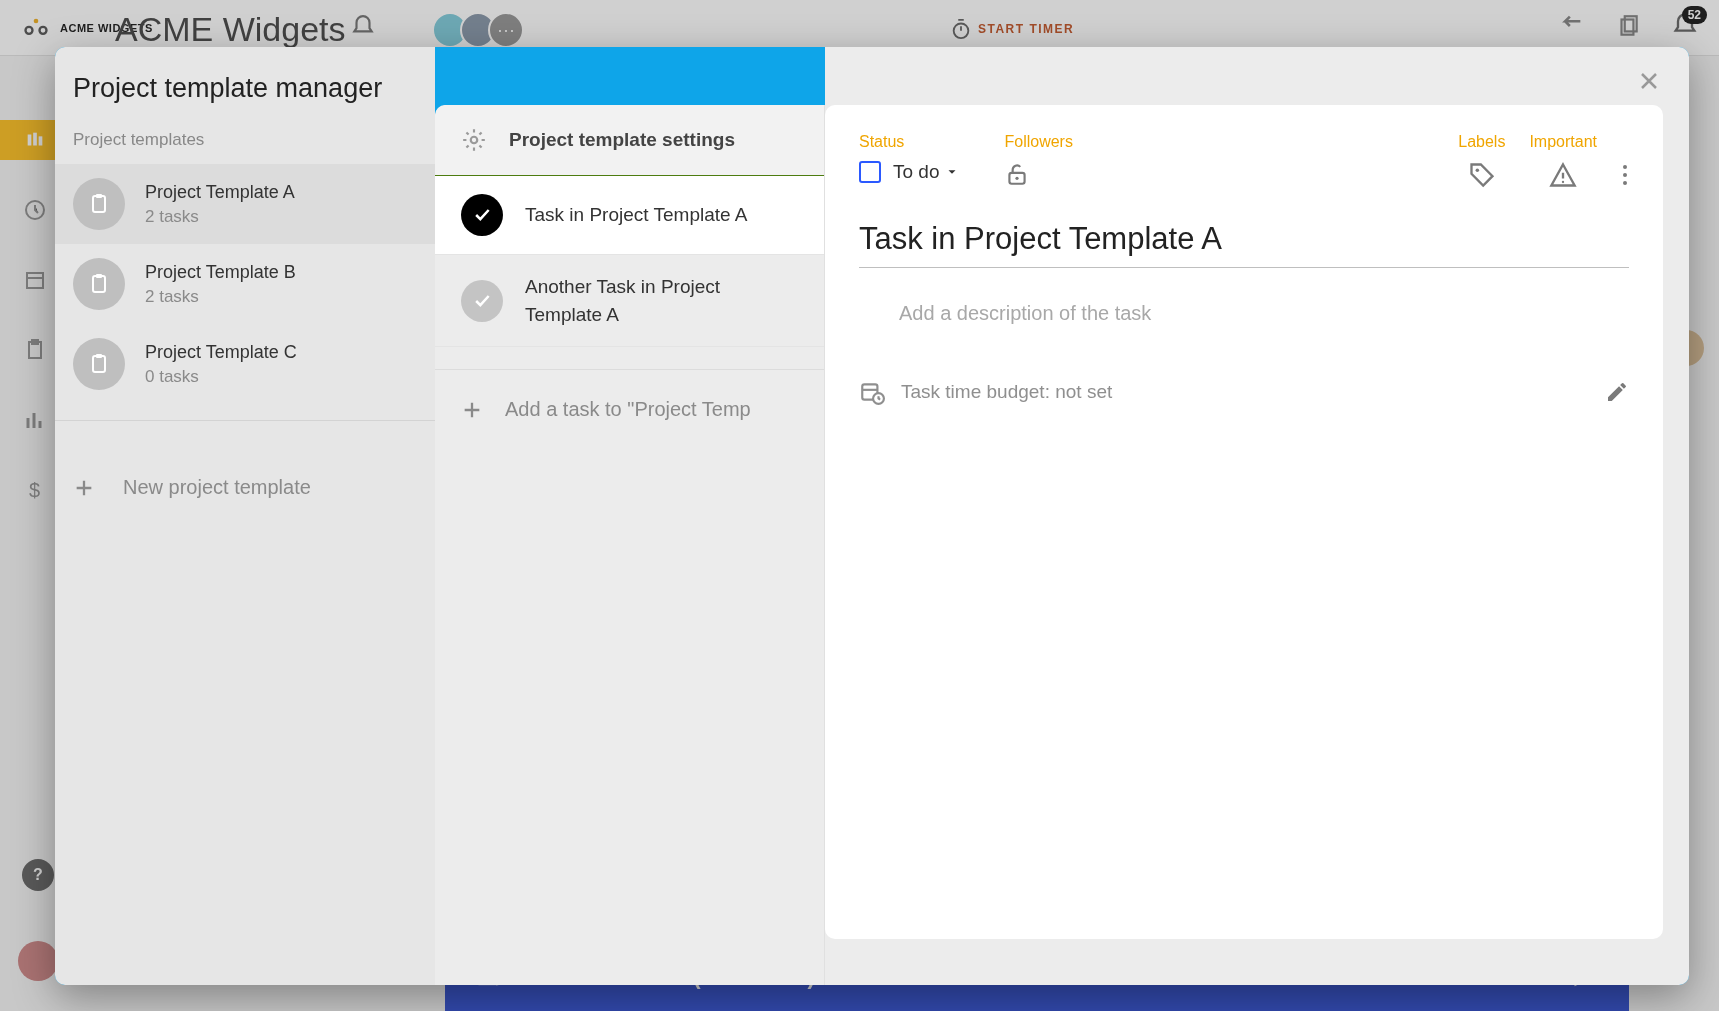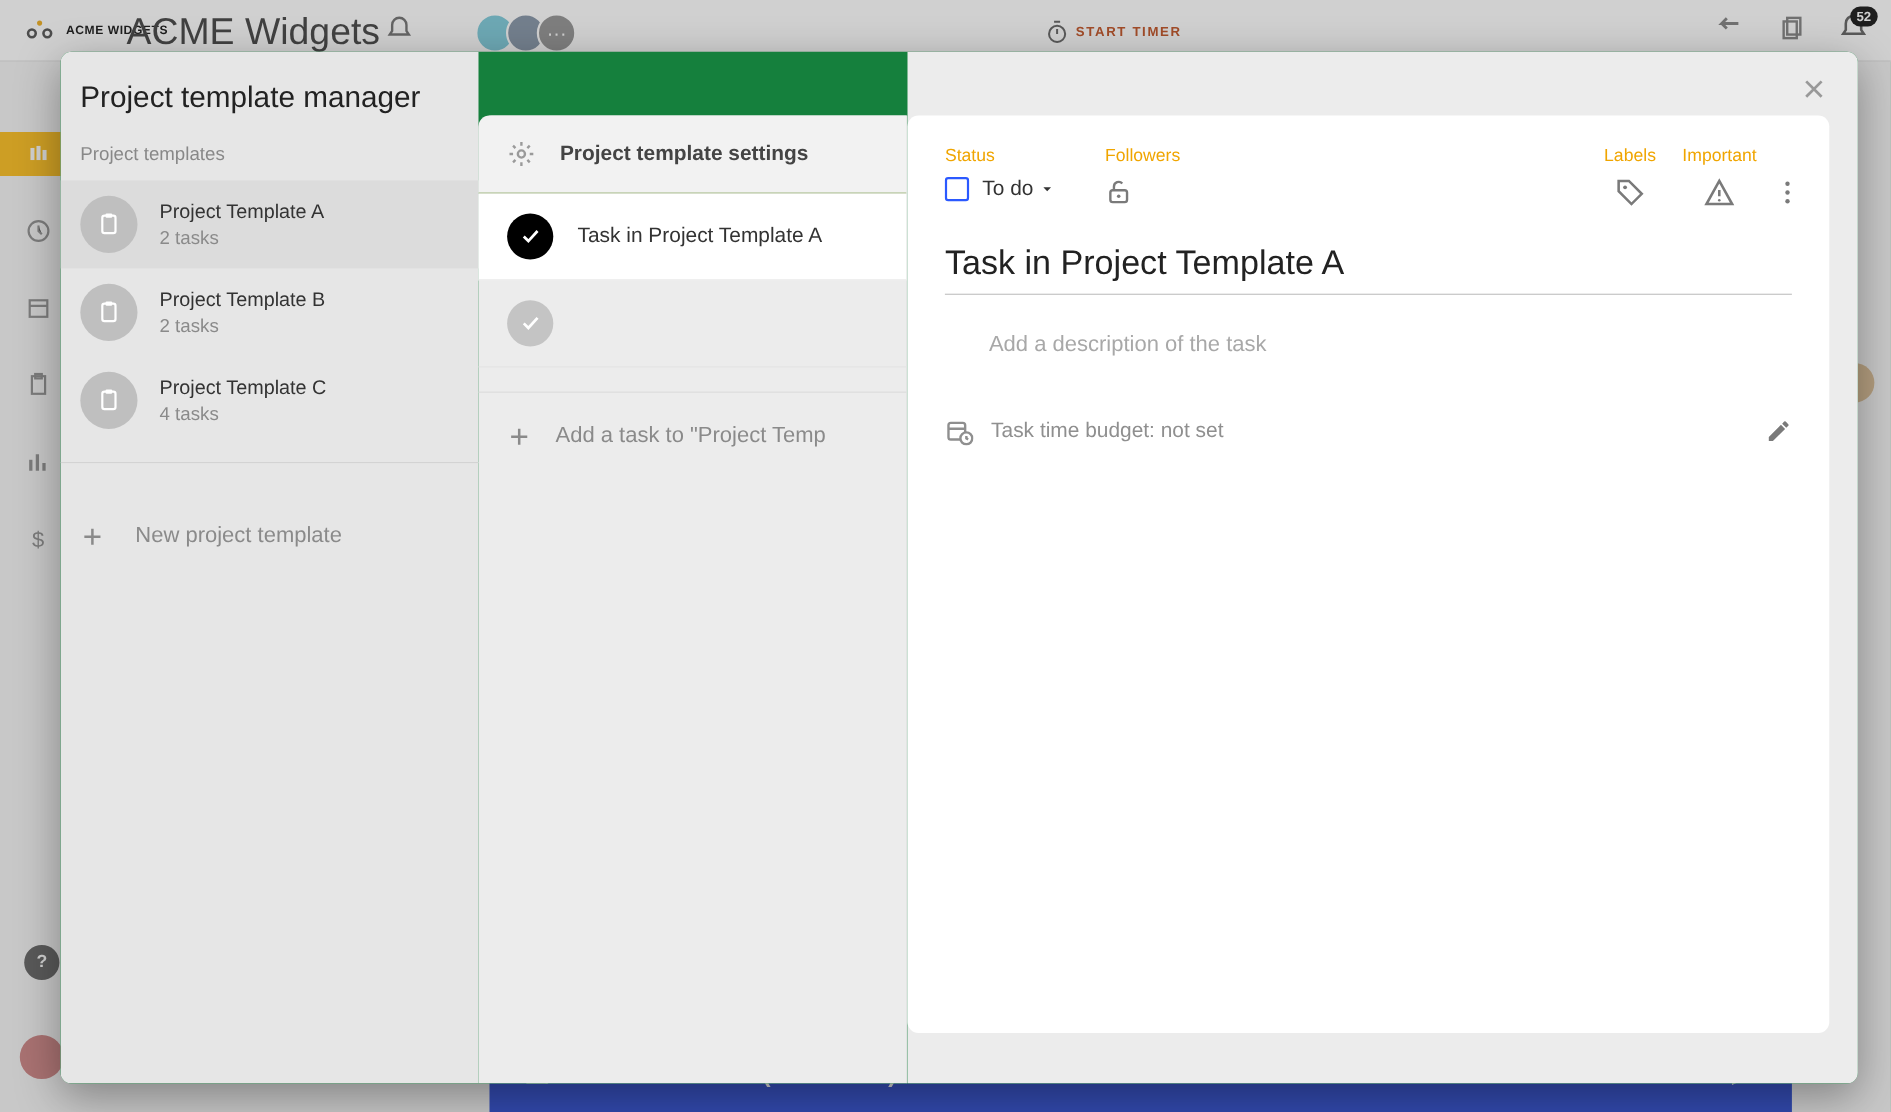--- a/index.html
+++ b/index.html
@@ -29,21 +29,21 @@
 .bg-help { position:absolute; bottom:120px; left:22px; width:32px; height:32px; border-radius:50%; background:#555; color:#fff; display:flex; align-items:center; justify-content:center; font-weight:bold;}
 .bg-user { position:absolute; bottom:30px; left:18px; width:40px; height:40px; border-radius:50%; background:#c77;}
 .bg-addtask { position:absolute; bottom:0; left:445px; right:90px; height:68px; background:#1a3fd6; color:#fff; display:flex; align-items:center; padding:0 30px; gap:24px; font-size:22px; font-weight:600;}
 .bg-addtask .send{ margin-left:auto; }
 .bg-right-edge { position:absolute; right:15px; top:330px; width:36px; height:36px; border-radius:50%; background:#d9b88a;}
 
 
 .overlay { position:absolute; inset:0; background:rgba(0,0,0,0.18); }
 
 
-.modal { position:absolute; left:55px; top:47px; right:30px; bottom:26px; background:#15803d; border-radius:10px; box-shadow: 0 12px 40px rgba(0,0,0,0.35); display:flex; overflow:hidden;}
+.modal { position:absolute; left:55px; top:47px; right:30px; bottom:26px; background:#0ea5e9; border-radius:10px; box-shadow: 0 12px 40px rgba(0,0,0,0.35); display:flex; overflow:hidden;}
 .modal-close { position:absolute; top:22px; right:28px; color:#999; cursor:pointer; }
 
 
 .col-left { width:380px; background:#e6e6e6; display:flex; flex-direction:column; }
 .modal-title { font-size:27px; font-weight:500; color:#222; padding:26px 18px 26px 18px;}
 .subhdr { font-size:17px; color:#888; padding: 0 18px 14px 18px; }
 .tmpl-item { display:flex; align-items:center; gap:20px; padding:14px 18px; cursor:pointer; }
 .tmpl-item.selected { background:#dcdcdc; }
 .tmpl-icon { width:52px; height:52px; border-radius:50%; background:#bfbfbf; display:flex; align-items:center; justify-content:center; flex:none;}
 .tmpl-text .n { font-size:18px; color:#333; }
@@ -232,21 +232,21 @@
     </div>
     <div class="tmpl-item">
       <div class="tmpl-icon">
           <svg width="24" height="24" viewBox="0 0 24 24">
             <rect x="6" y="4" width="12" height="16" rx="2" fill="none" stroke="#fff" stroke-width="2"></rect>
             <rect x="9" y="2" width="6" height="4" rx="1" fill="#fff"></rect>
           </svg>
         </div>
       <div class="tmpl-text">
         <div class="n">Project Template C</div>
-        <div class="s">4 tasks</div>
+        <div class="s">0 tasks</div>
       </div>
     </div>
     <hr>
     <div class="new-tmpl-wrap">
       <div class="new-tmpl">
         <svg width="22" height="22" viewBox="0 0 24 24">
             <path stroke="#8a8a8a" stroke-width="2.5" d="M12 4v16M4 12h16"></path>
           </svg>
         <span>New project template</span>
       </div>
@@ -271,20 +271,21 @@
           </svg>
         </div>
       <div class="lbl">Task in Project Template A</div>
     </div>
     <div class="task-row">
       <div class="chk">
           <svg width="20" height="20" viewBox="0 0 24 24">
             <path fill="none" stroke="#fff" stroke-width="3" d="M5 12l5 5L20 6"></path>
           </svg>
         </div>
+      <div class="lbl">Another Task in Project Template A</div>
     </div>
     <div class="col-mid-spacer"></div>
     <div class="addtask-row">
       <svg width="22" height="22" viewBox="0 0 24 24">
           <path stroke="#8a8a8a" stroke-width="2.5" d="M12 4v16M4 12h16"></path>
         </svg>
       <span>Add a task to "Project Temp</span>
     </div>
   </div>
 

